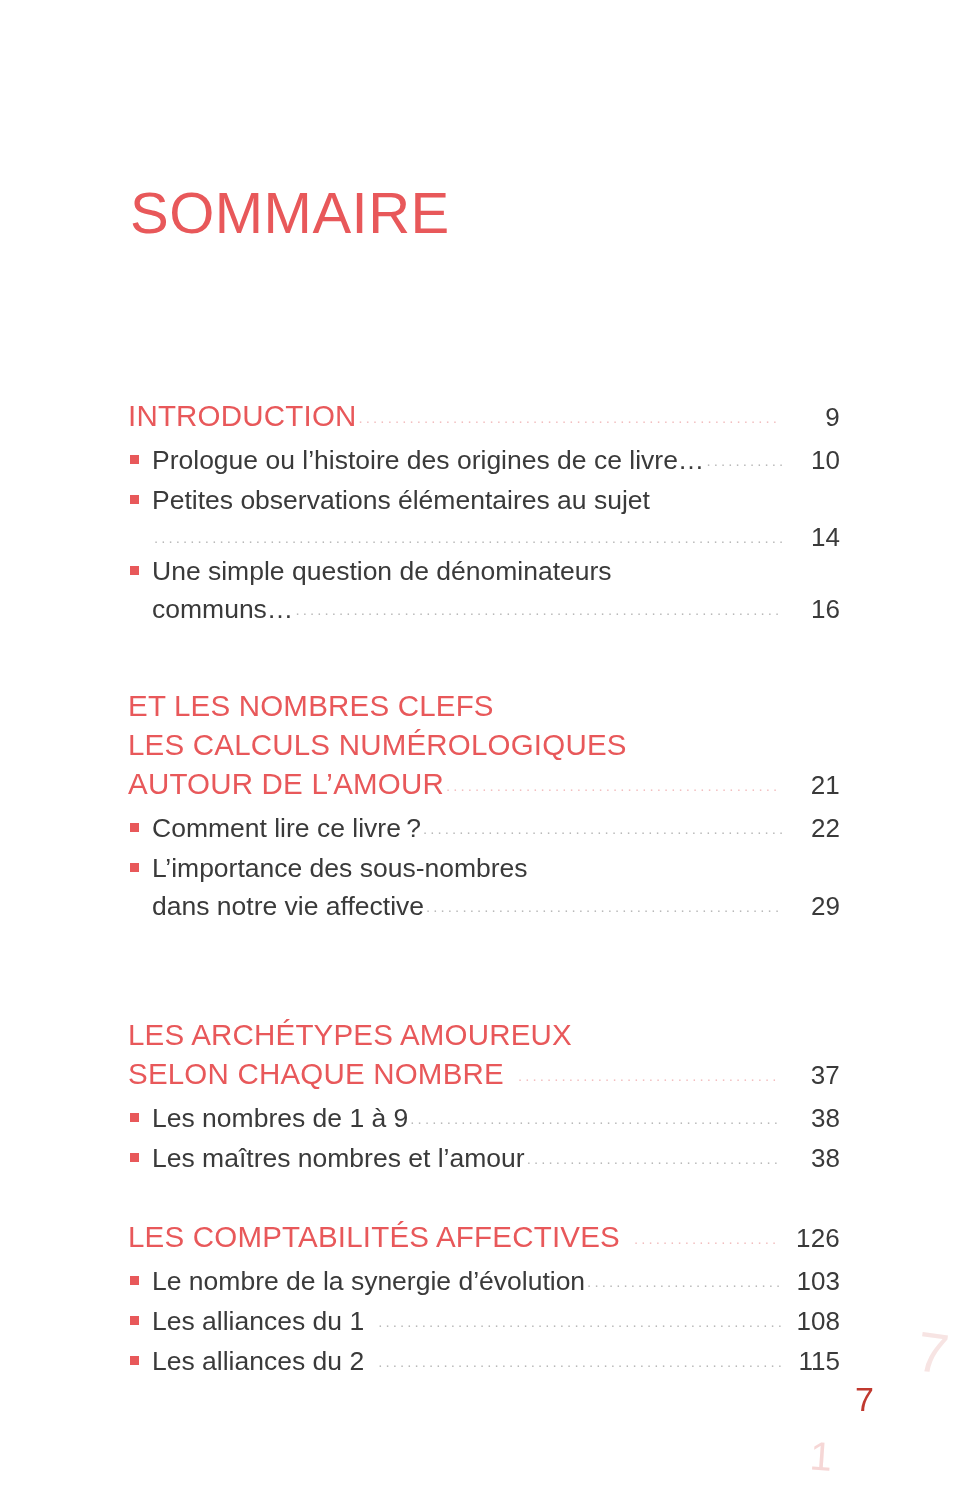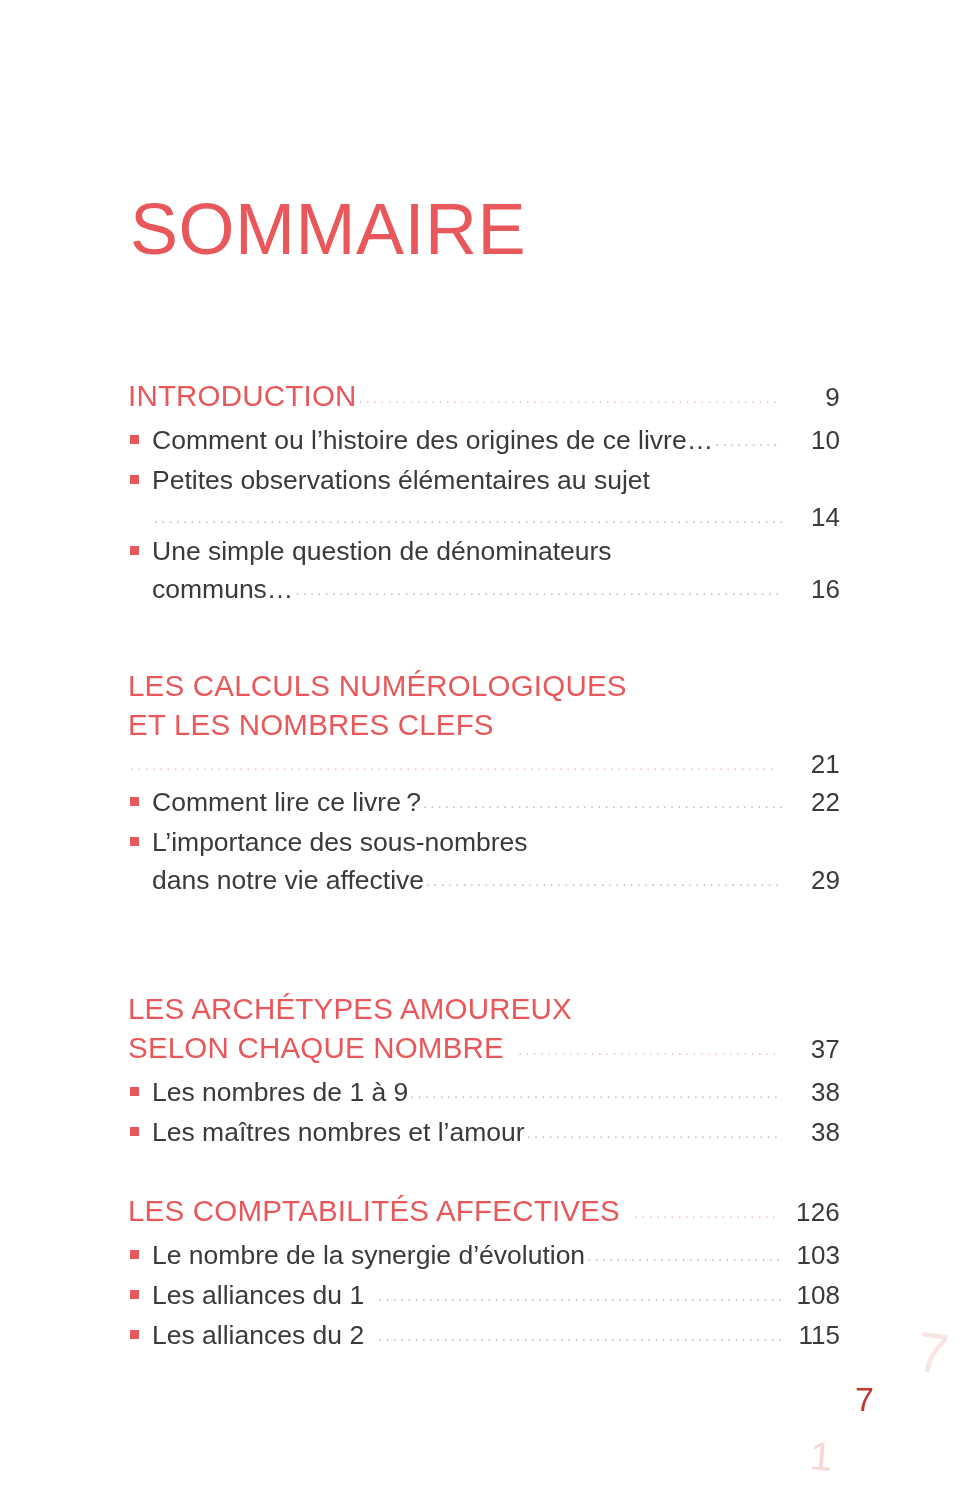--- a/index.html
+++ b/index.html
@@ -20,33 +20,33 @@
     position: absolute;
     inset: 0;
     background: #ffffff;
   }
 
   
   .page-title {
     position: absolute;
     left: 130px;
     top: 145px;
-    font-size: 72px;
+    font-size: 58px;
     line-height: 1.0;
     letter-spacing: 0.5px;
     color: #E8585A;
     font-weight: 400;
     white-space: nowrap;
   }
 
   
   .toc {
     position: absolute;
     left: 128px;
-    top: 376px;
+    top: 396px;
     width: 712px;
   }
 
   .section {
     margin-bottom: 0;
   }
   .section.gap-1 { margin-top: 0px; }
   .section.gap-2 { margin-top: 58px; }
   .section.gap-3 { margin-top: 90px; }
   .section.gap-4 { margin-top: 40px; }
@@ -183,21 +183,21 @@
           <span class="pg">9</span>
         </div>
       </div>
 
       <div class="subs">
 
         <div class="sub">
           <span class="bullet"></span>
           <div class="txt">
             <div class="lead-row">
-              <span class="lab">Comment ou l’histoire des origines de ce livre…</span>
+              <span class="lab">Prologue ou l’histoire des origines de ce livre…</span>
               <span class="dots"></span>
               <span class="pg">10</span>
             </div>
           </div>
         </div>
 
         <div class="sub">
           <span class="bullet"></span>
           <div class="txt">
             <span class="tl">Petites observations élémentaires au sujet</span>
@@ -218,23 +218,24 @@
               <span class="pg">16</span>
             </div>
           </div>
         </div>
 
       </div>
     </div>
 
     <div class="section gap-2">
       <div class="sec-head">
+        <span class="hl">ET LES NOMBRES CLEFS</span>
         <span class="hl">LES CALCULS NUMÉROLOGIQUES</span>
-        <span class="hl">ET LES NOMBRES CLEFS</span>
         <div class="lead-row">
+          <span class="lab">AUTOUR DE L’AMOUR</span>
           <span class="dots"></span>
           <span class="pg">21</span>
         </div>
       </div>
 
       <div class="subs">
 
         <div class="sub">
           <span class="bullet"></span>
           <div class="txt">

